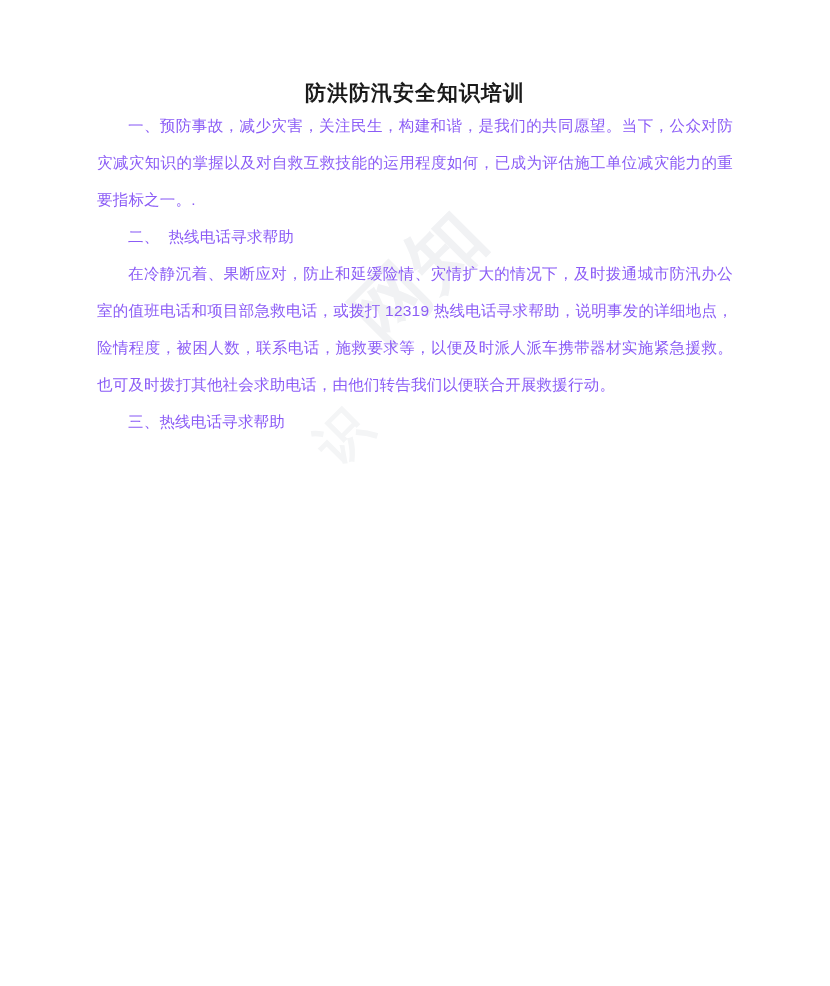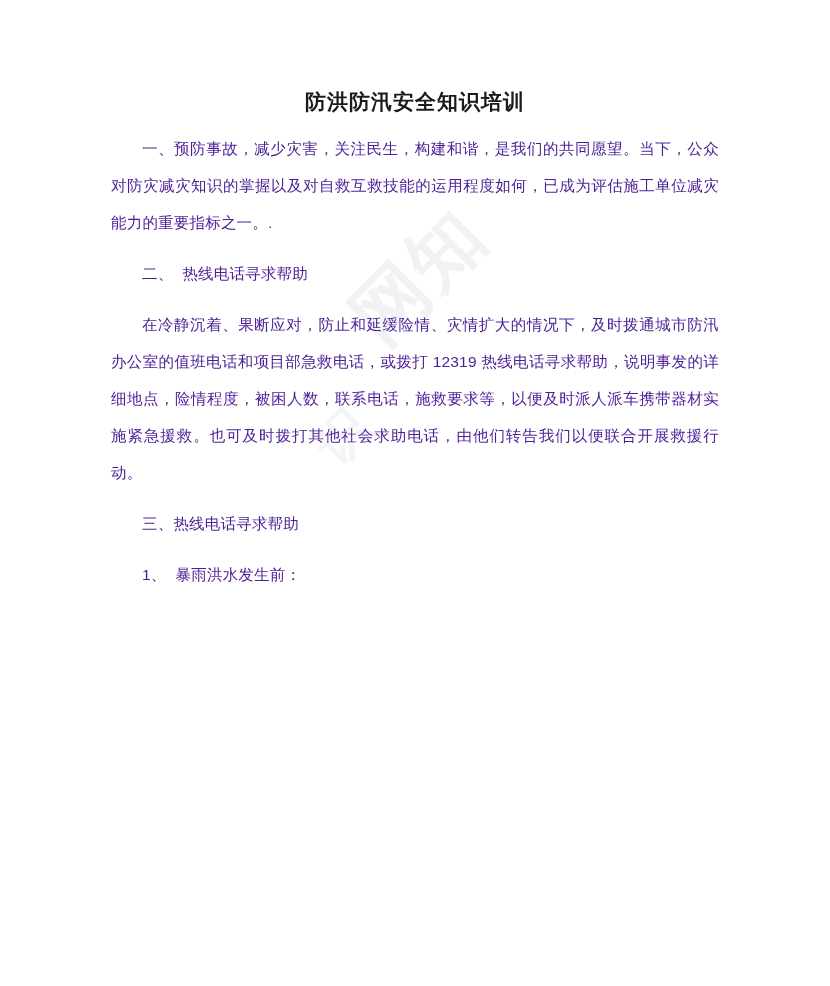--- a/index.html
+++ b/index.html
@@ -54,43 +54,43 @@
     font-size: 52px;
     transform: rotate(-45deg);
     transform-origin: left top;
     color: #f4f5f6;
   }
 
   
   #content {
     position: relative;
     z-index: 1;
-    padding: 9px;
+    padding: 0;
   }
 
   .doc-title {
     margin: 0;
     padding-top: 78px;
     text-align: center;
     font-size: 21px;
     font-weight: 700;
     color: #1a1a1a;
     letter-spacing: 1px;
     line-height: 1.4;
   }
 
   .body-block {
     margin: 0 auto;
     width: 636px;
     padding-left: 0;
   }
 
   p.para {
-    margin: 14px;
-    color: #4c1d95;
+    margin: 0;
+    color: #8b5cf6;
     font-size: 15.5px;
     line-height: 37px;
     text-align: justify;
     text-justify: inter-ideograph;
     letter-spacing: 0.2px;
   }
 
   p.indent2 {
     text-indent: 2em;
   }
@@ -121,19 +121,18 @@
     <div class="body-block">
 
       <p class="para indent2 gap-first">一、预防事故，减少灾害，关注民生，构建和谐，是我们的共同愿望。当下，公众对防灾减灾知识的掌握以及对自救互救技能的运用程度如何，已成为评估施工单位减灾能力的重要指标之一。.</p>
 
       <p class="para indent2 gap-section heading-line">二、  热线电话寻求帮助</p>
 
       <p class="para indent2 gap-section">在冷静沉着、果断应对，防止和延缓险情、灾情扩大的情况下，及时拨通城市防汛办公室的值班电话和项目部急救电话，或拨打 12319 热线电话寻求帮助，说明事发的详细地点，险情程度，被困人数，联系电话，施救要求等，以便及时派人派车携带器材实施紧急援救。也可及时拨打其他社会求助电话，由他们转告我们以便联合开展救援行动。</p>
 
       <p class="para indent2 gap-section">三、热线电话寻求帮助</p>
 
-      <p class="para indent2 gap-section heading-line">1、  暴雨洪水发生前：</p>
 
 
 
     </div>
   </div>
 </div>
 
 </body></html>

